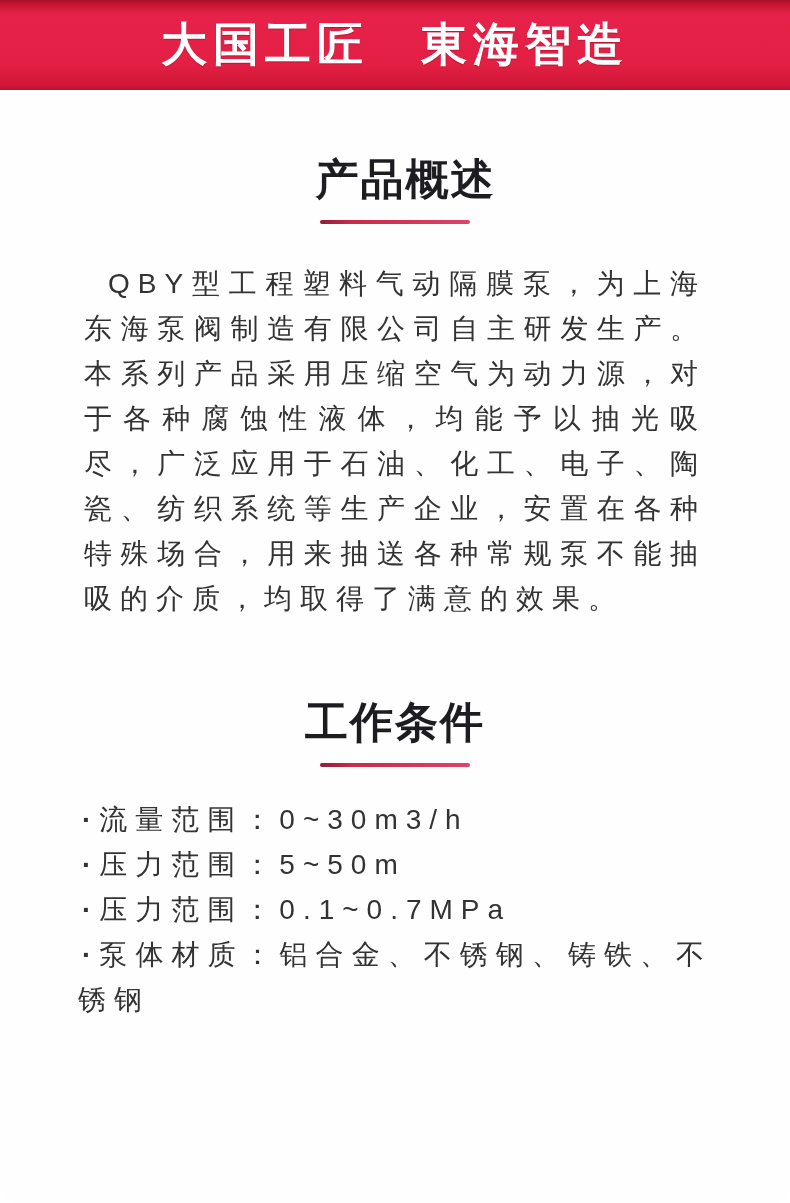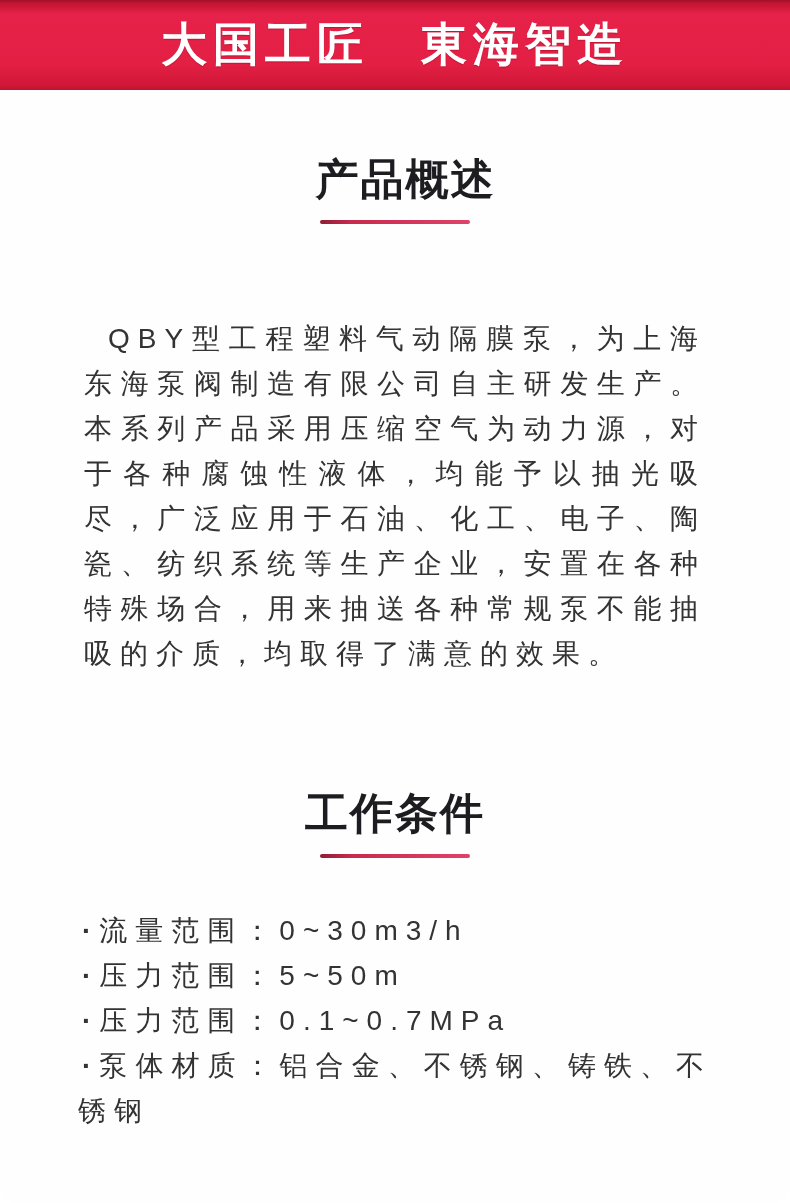--- a/index.html
+++ b/index.html
@@ -41,41 +41,41 @@
   
   .section-heading {
     text-align: center;
     font-size: 43px;
     font-weight: bold;
     letter-spacing: 2px;
     color: #1d1d21;
     line-height: 54px;
   }
   .overview-heading { margin-top: 62px; padding-left: 21px; }
-  .conditions-heading { margin-top: 110px; }
+  .conditions-heading { margin-top: 74px; }
   .heading-underline {
     width: 150px;
     height: 4px;
     margin: 14px auto 0 auto;
     border-radius: 2px;
     background: linear-gradient(90deg, #8f1d37 0%, #c62a4c 20%, #e0436a 100%);
   }
   
   .overview-paragraph {
-    margin: 92px 84px 0 84px;
+    margin: 37px 84px 0 84px;
     font-size: 28px;
     line-height: 45px;
     letter-spacing: 8px;
     color: #333333;
     text-align: justify;
     text-indent: 24px;
   }
   
   .conditions-list {
-    margin: 50px 78px 0 78px;
+    margin: 30px 78px 0 78px;
     font-size: 28px;
     line-height: 45px;
     letter-spacing: 8px;
     color: #333333;
   }
   .condition-item {
     text-align: justify;
   }
   .bullet {
     display: inline-block;

